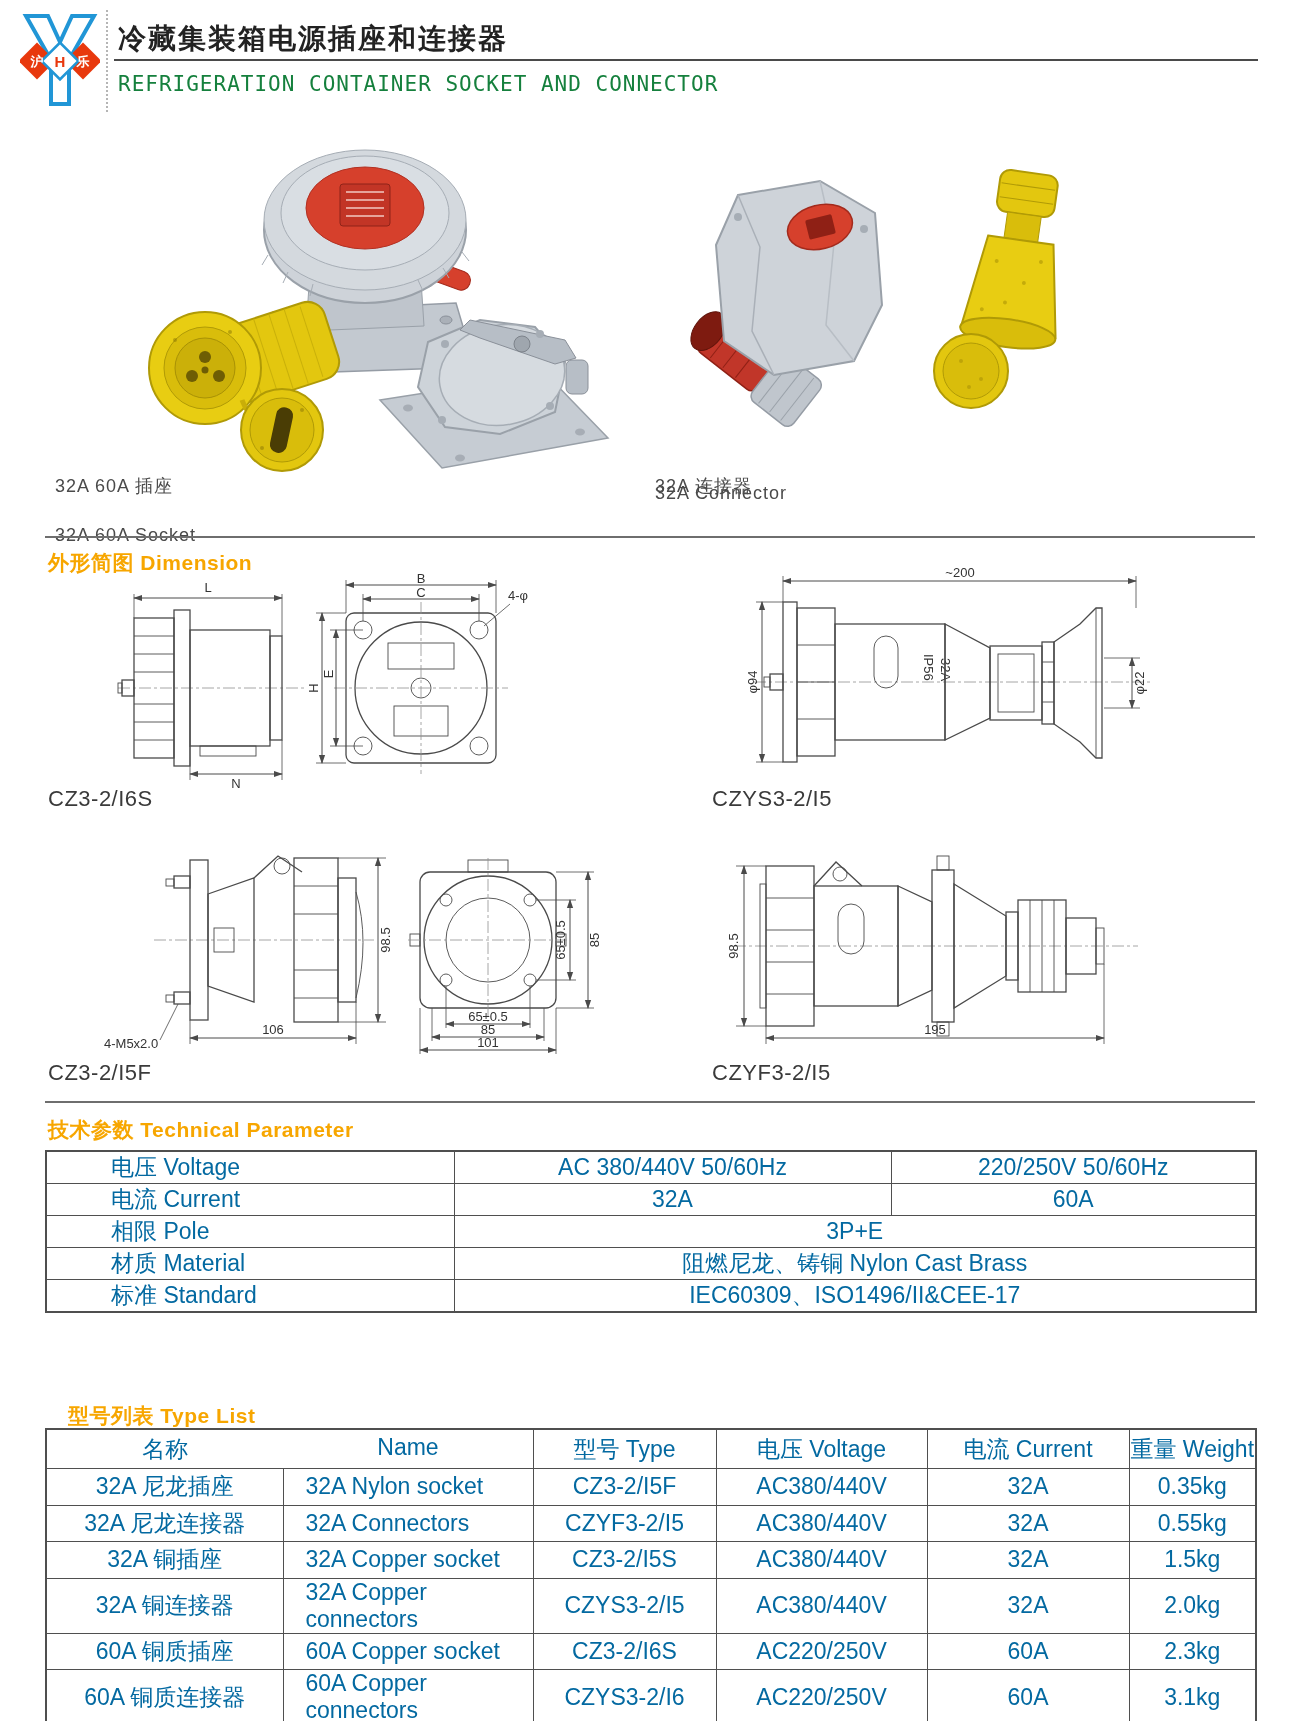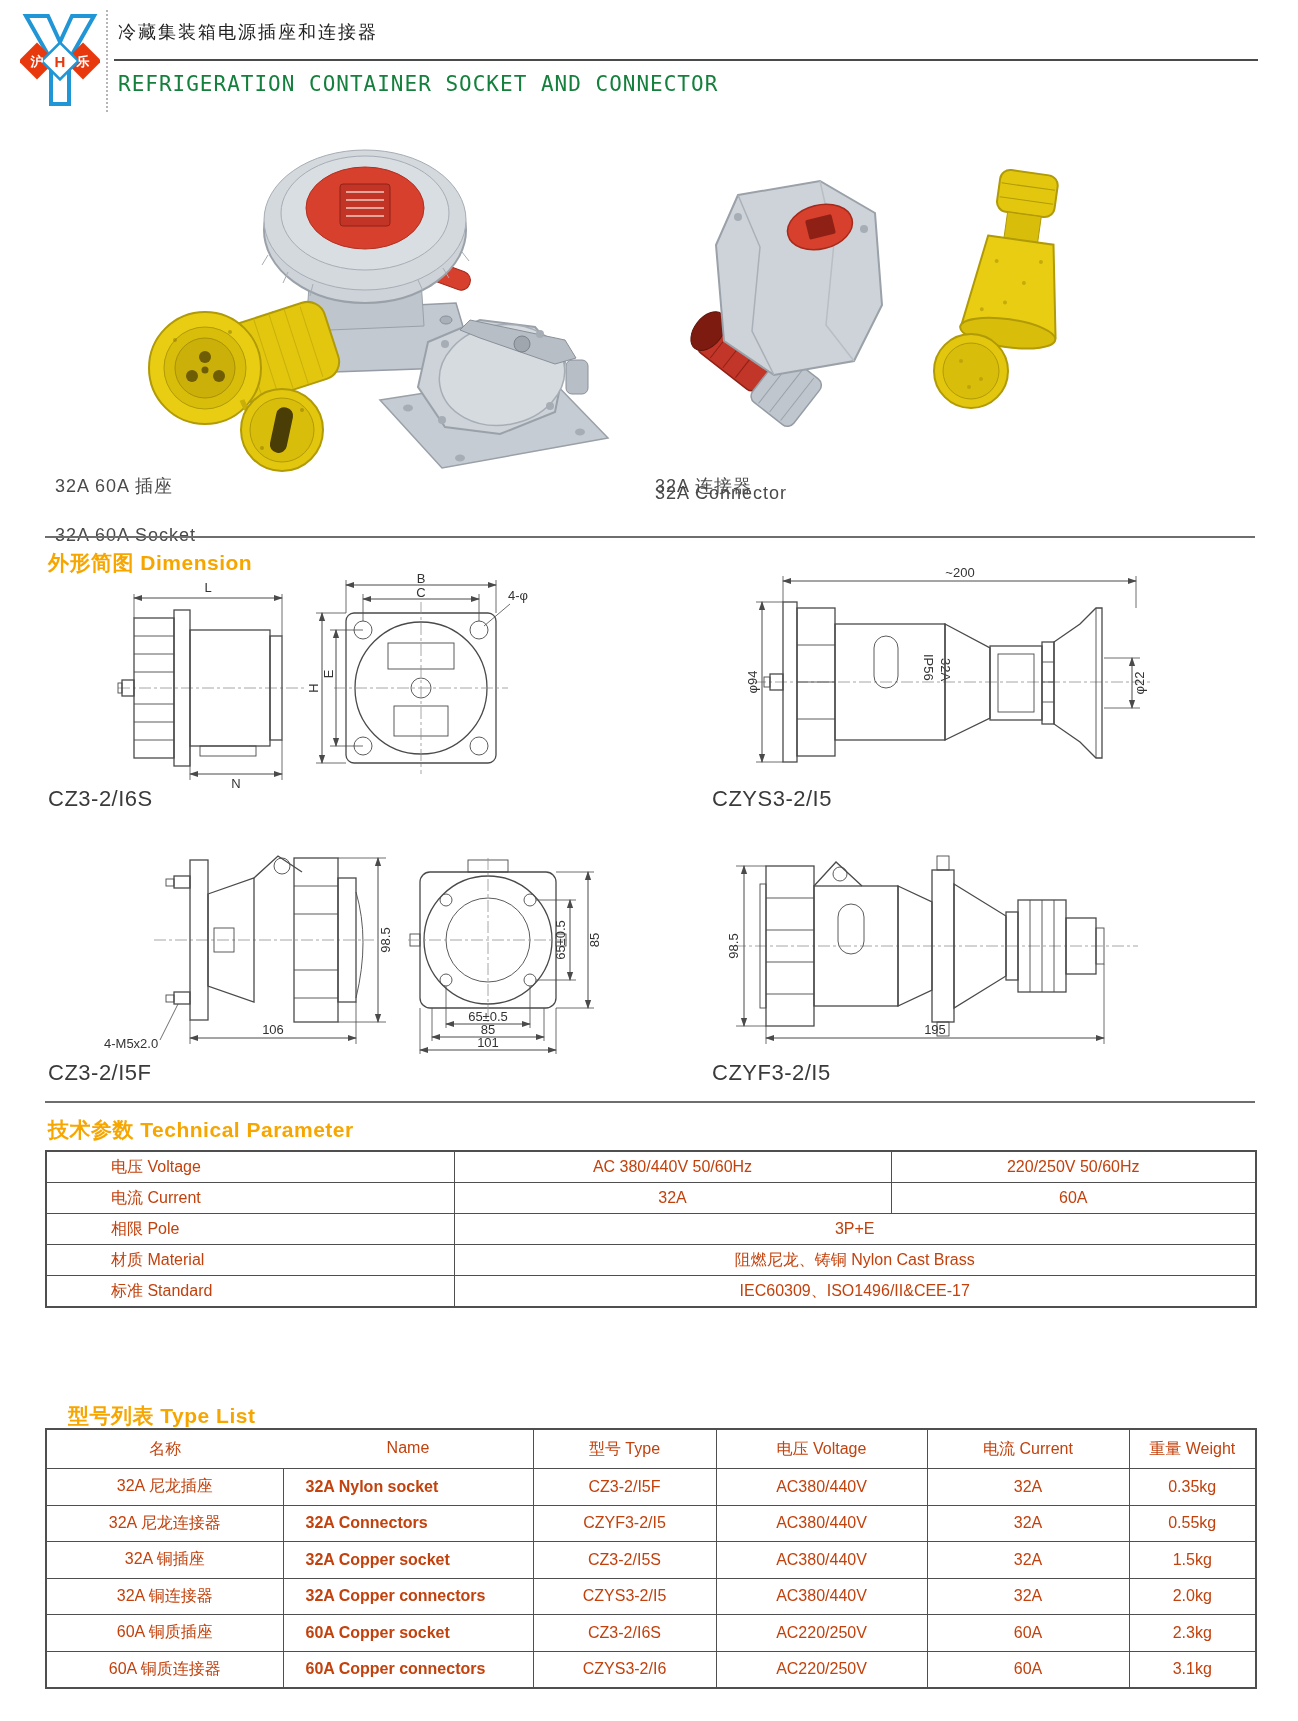--- a/index.html
+++ b/index.html
@@ -1,41 +1,41 @@
 <!DOCTYPE html>
 <html><head>
 <meta charset="utf-8">
 <style>
   html,body{margin:0;padding:0;background:#e8e8e8;}
   #page{position:relative;width:1298px;height:1721px;background:#ffffff;
         font-family:"Liberation Sans",sans-serif;color:#2e2e2e;overflow:hidden;margin:0 auto;}
   .abs{position:absolute;}
-  .title-cn{font-size:18px;font-weight:normal;color:#222;letter-spacing:2px;}
+  .title-cn{font-size:28px;font-weight:bold;color:#222;letter-spacing:2px;}
   .title-en{font-size:21px;font-family:"DejaVu Sans Mono",monospace;color:#15803d;letter-spacing:1px;}
   .hrule{background:#4a4a4a;height:2px;}
   .caption{font-size:18px;color:#4a4a4a;letter-spacing:1px;}
   .sec-head{font-size:21px;font-weight:bold;color:#F7A600;letter-spacing:0.5px;}
   .model-lbl{font-size:22px;color:#3a3a3a;letter-spacing:0.5px;}
   .vdots{border-left:2px dotted #b5b5b5;width:0;}
   
   svg .ln{fill:none;stroke:#4a4a4a;stroke-width:1.3;}
   svg .lt{fill:none;stroke:#4a4a4a;stroke-width:0.9;}
   svg .cl{fill:none;stroke:#8f8f8f;stroke-width:0.8;stroke-dasharray:12 3 3 3;}
   svg .dim{fill:none;stroke:#4a4a4a;stroke-width:1;}
   svg .ext{fill:none;stroke:#4a4a4a;stroke-width:0.8;}
   svg text.dt{font-family:"Liberation Sans",sans-serif;font-size:13px;fill:#333;}
   
-  table.sheet{border-collapse:collapse;table-layout:fixed;width:1210px;font-size:16px;color:#c2410c;}
+  table.sheet{border-collapse:collapse;table-layout:fixed;width:1210px;font-size:23px;color:#0369a1;}
   table.sheet td,table.sheet th{border:1.5px solid #4f4f4f;text-align:center;font-weight:normal;padding:0;}
   table.sheet{border:2.5px solid #4f4f4f;}
   #tech-table td{height:30px;}
   #tech-table td.lbl{text-align:left;padding-left:64px;}
   #type-table th{height:38px;}
   #type-table td{height:35.5px;}
-  #type-table td.name-en{text-align:left;padding-left:22px;font-weight:bold;}
+  #type-table td.name-en{text-align:left;padding-left:22px;}
   .split{display:flex;width:100%;}
   .split span{display:block;text-align:center;}
   .split .s1{width:48.7%;}
   .split .s2{width:51.3%;}
 </style>
 </head>
 <body>
 
 <div id="page">
 

